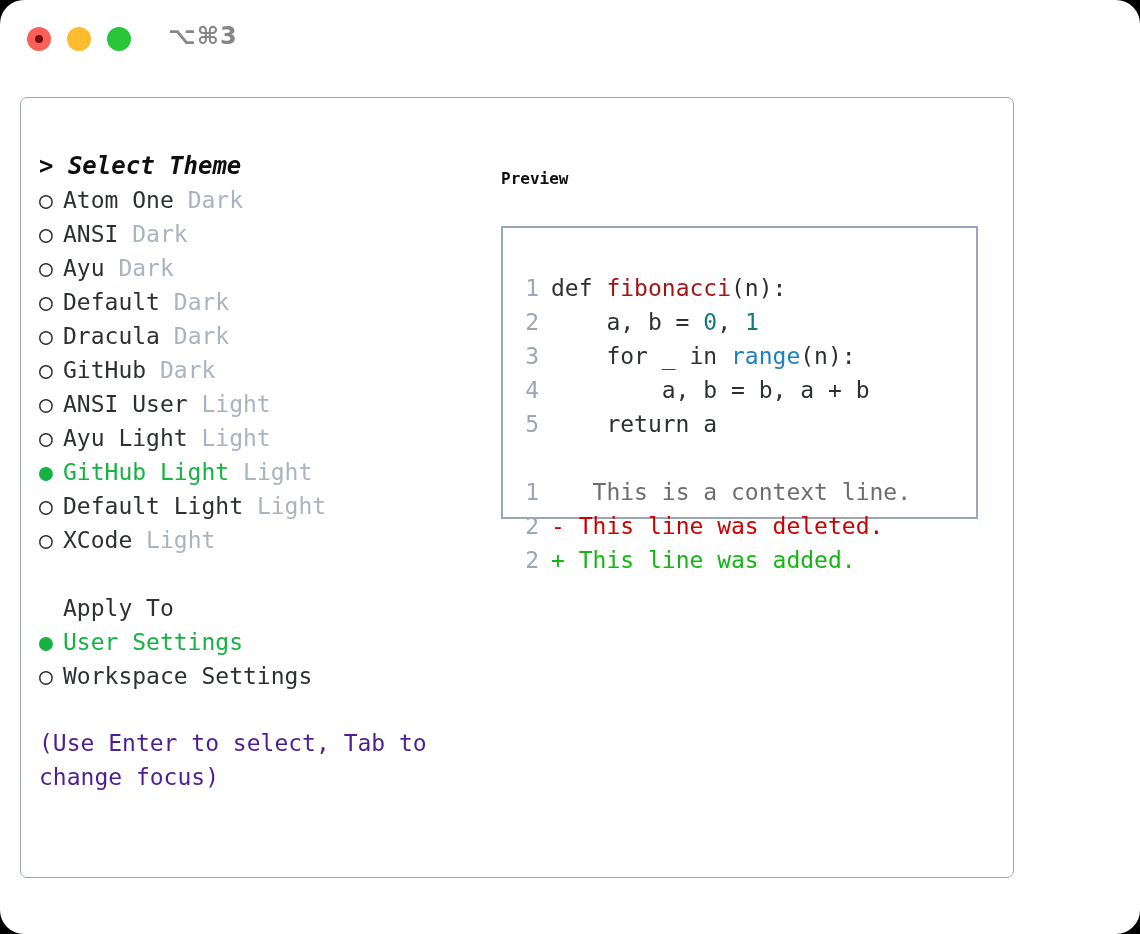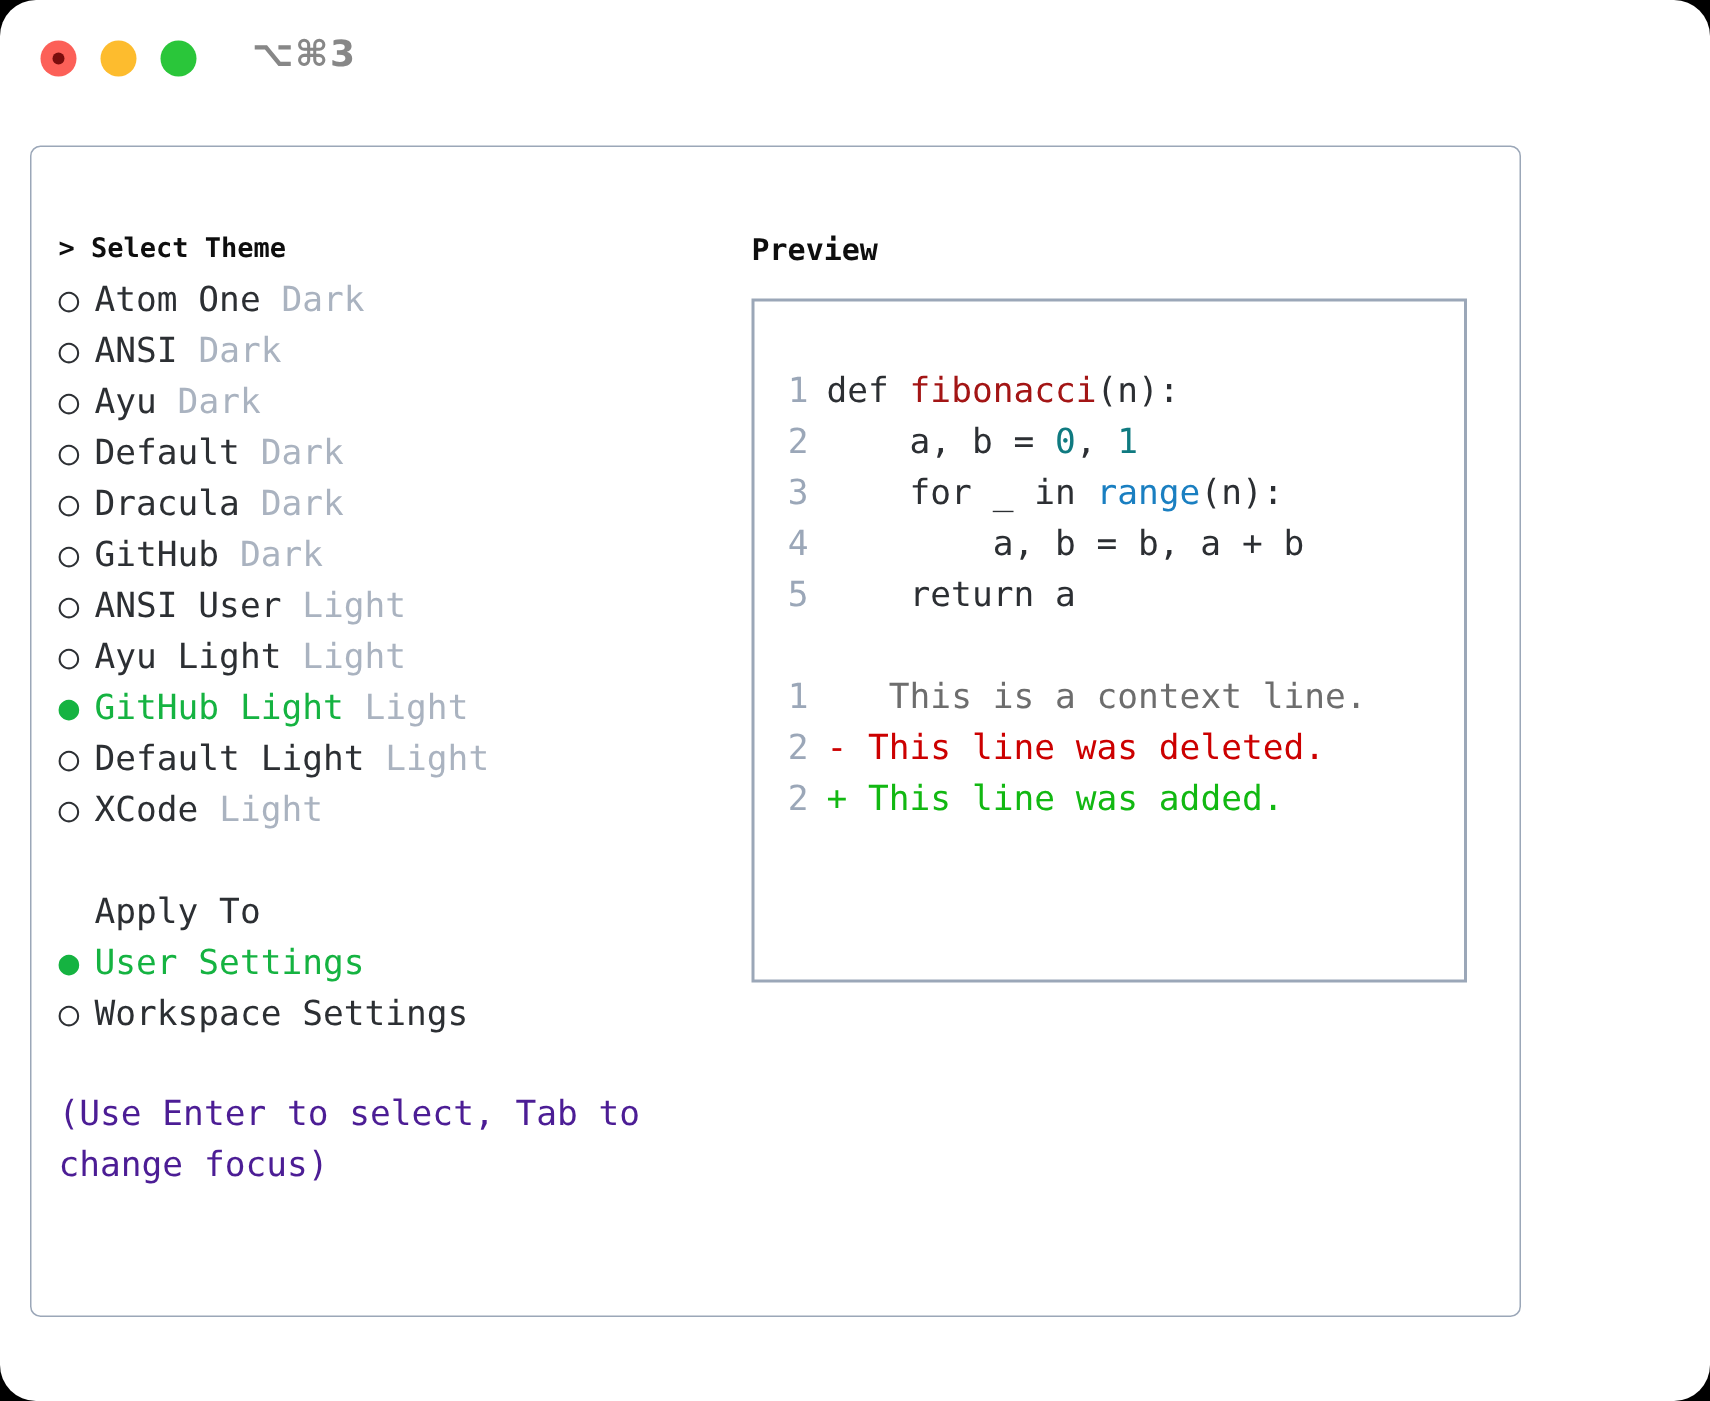--- a/index.html
+++ b/index.html
@@ -78,25 +78,26 @@
 
   
   #left-col {
     position: absolute;
     left: 18px;
     top: 51px;
     width: 450px;
   }
 
   .hdr {
-    font-size: 18px;
+    font-size: 24px;
     font-weight: bold;
     color: #0e0e0e;
     line-height: 34px;
     white-space: pre;
+    font-style: italic;
   }
 
   .opt-row {
     font-size: 23px;
     line-height: 34px;
     white-space: pre;
     color: #2c2f33;
   }
   .bullet {
     display: inline-block;
@@ -132,29 +133,30 @@
   }
 
   
   #right-col {
     position: absolute;
     left: 480px;
     top: 51px;
     width: 500px;
   }
   #preview-title {
-    font-size: 20px;
+    font-size: 16px;
     font-weight: bold;
     color: #0e0e0e;
     line-height: 34px;
+    margin-top: 13px;
   }
   #preview-box {
-    margin-top: 16px;
+    margin-top: 30px;
     width: 477px;
-    height: 456px;
+    height: 293px;
     border: 2px solid #9ba7b8;
     box-sizing: border-box;
     background: #ffffff;
     position: relative;
   }
   #code-area {
     position: absolute;
     left: 14px;
     top: 43px;
     right: 6px;

